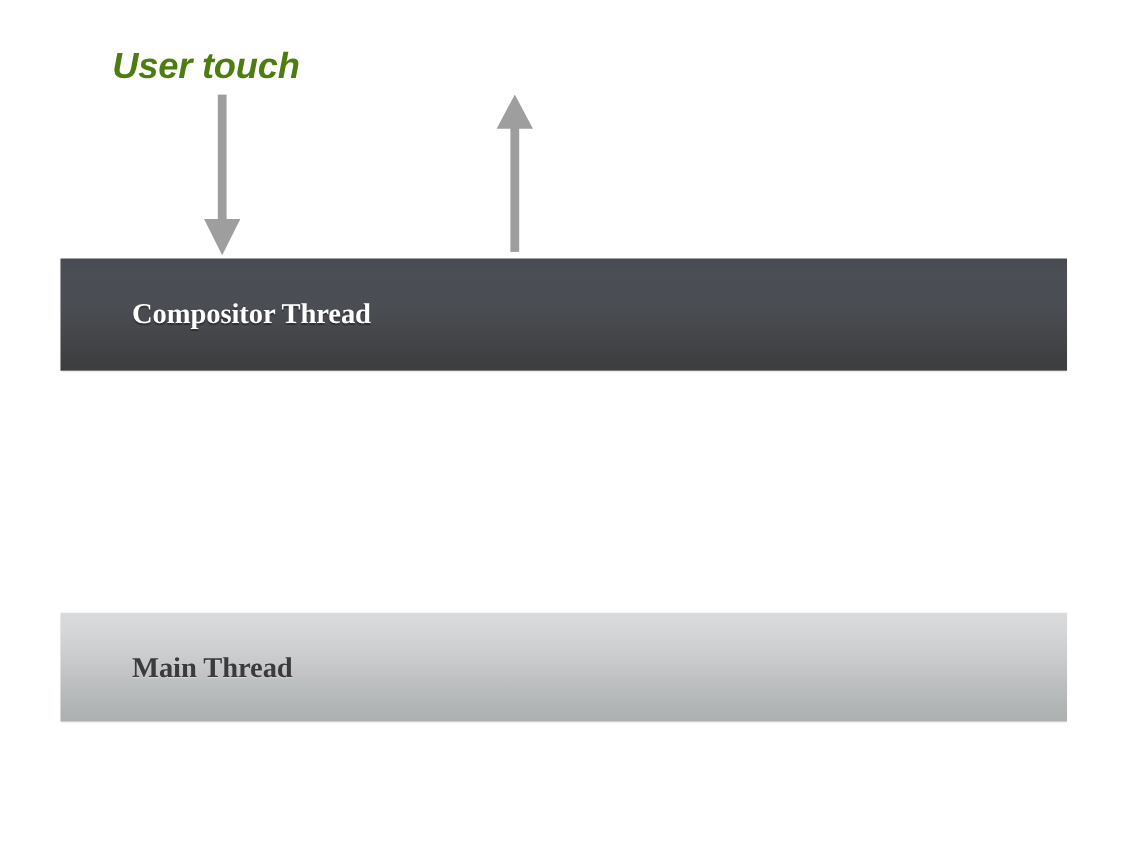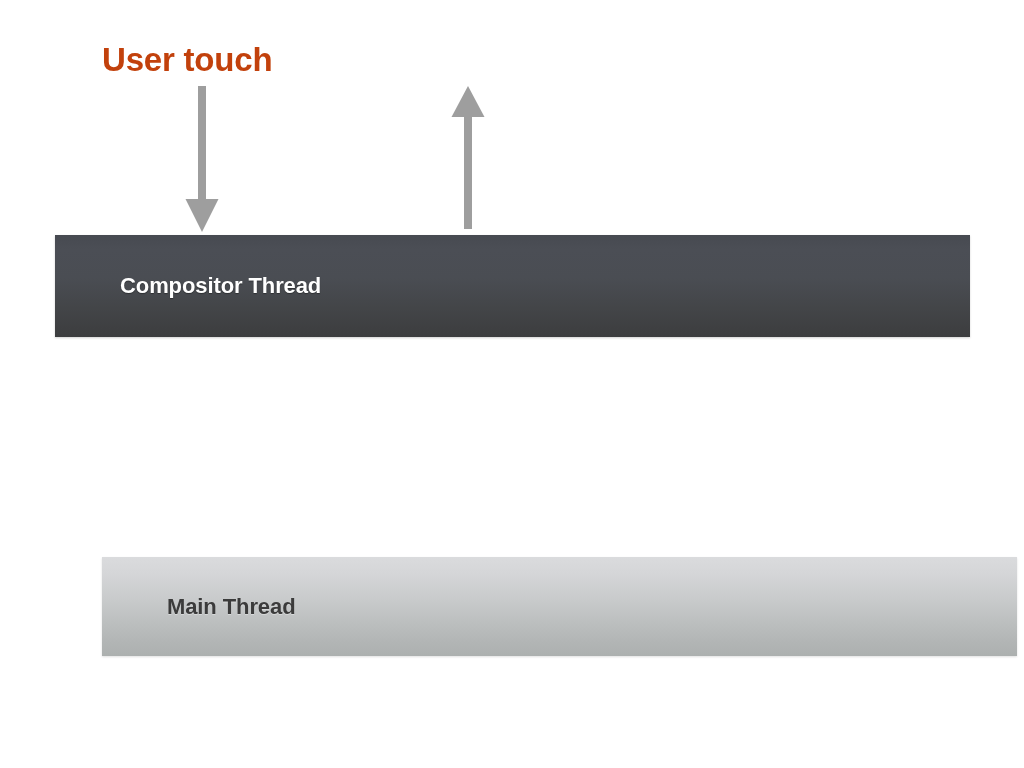--- a/index.html
+++ b/index.html
@@ -26,23 +26,24 @@
     background: #ffffff;
   }
 
   
   .anno-label {
     position: absolute;
     font-family: "Liberation Sans", sans-serif;
     font-weight: bold;
     font-size: 33px;
     line-height: 1;
-    color: #c2410c;
+    color: #4d7c0f;
     letter-spacing: -0.2px;
     white-space: nowrap;
+    font-style: italic;
   }
   #label-user-touch {
     left: 102px;
     top: 43px;
   }
   #label-commit-gpu {
     left: 330px;
     top: 43px;
   }
 
@@ -67,23 +68,23 @@
   
   .thread-bar {
     position: absolute;
     left: 55px;
     width: 915px;
     box-sizing: border-box;
     display: flex;
     align-items: center;
   }
   .thread-label {
-    font-family: Liberation Sans, sans-serif;
+    font-family: Liberation Serif, serif;
     font-weight: bold;
-    font-size: 22px;
+    font-size: 26px;
     line-height: 1;
     letter-spacing: -0.1px;
     white-space: nowrap;
     margin-left: 65px;
   }
 
   #bar-compositor-thread {
     top: 235px;
     height: 102px;
     background: linear-gradient(to bottom,
@@ -104,21 +105,20 @@
     top: 557px;
     height: 99px;
     background: linear-gradient(to bottom,
                 #dadbdd 0%,
                 #d5d6d8 16%,
                 #c9cbcc 42%,
                 #bcbfbf 66%,
                 #b2b5b5 86%,
                 #acb0af 100%);
     box-shadow: 0 1px 2px rgba(0,0,0,0.12);
-    margin-left: 47px;
   }
   #bar-main-thread .thread-label {
     color: #3b3b3b;
     text-shadow: 0 1px 0 rgba(255,255,255,0.35);
   }
 </style>
 </head>
 <body>
 
 <div id="canvas">

